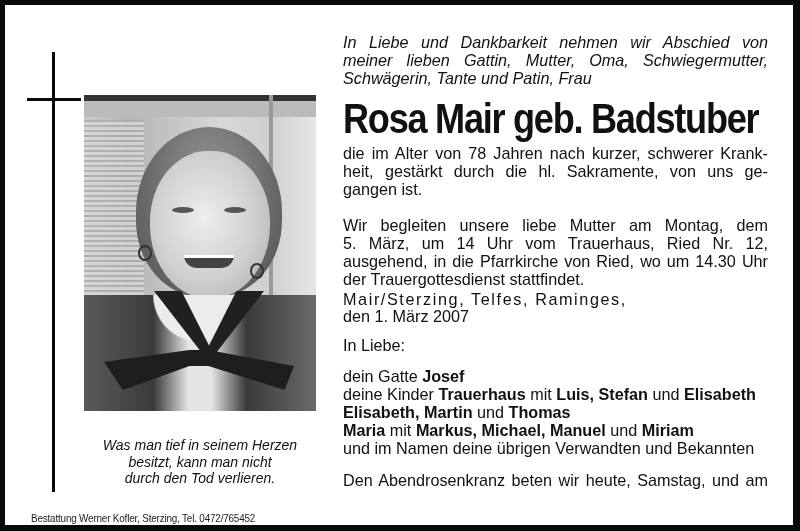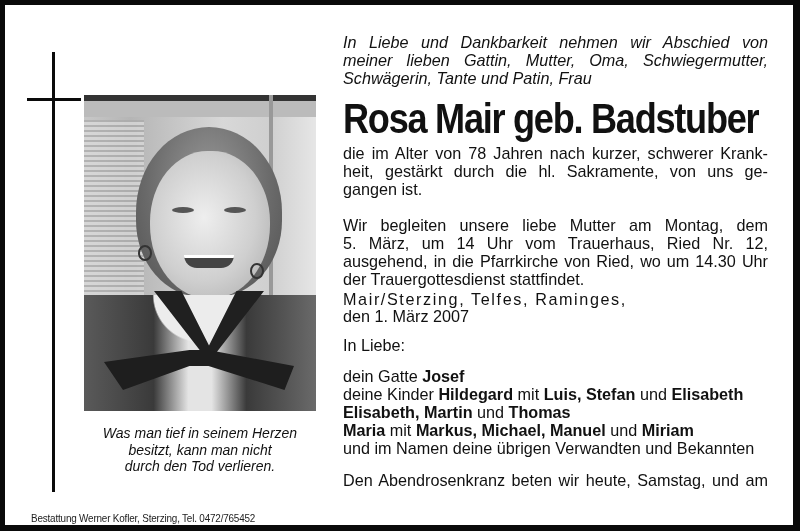--- a/index.html
+++ b/index.html
@@ -18,21 +18,21 @@
   .photo .face { position: absolute; left: 66px; top: 56px; width: 120px; height: 148px; border-radius: 48% 48% 50% 50%; background: radial-gradient(ellipse at 45% 45%, #eeeeee 0%, #cfcfcf 55%, #a8a8a8 100%); }
   .photo .eye { position: absolute; top: 112px; width: 22px; height: 6px; border-radius: 50%; background: #555; }
   .photo .eye.l { left: 88px; } .photo .eye.r { left: 140px; }
   .photo .mouth { position: absolute; left: 100px; top: 160px; width: 50px; height: 10px; border-radius: 0 0 25px 25px; background: #444; border-top: 3px solid #fff; }
   .photo .ear-l, .photo .ear-r { position: absolute; top: 150px; width: 10px; height: 12px; border: 2px solid #333; border-radius: 50%; }
   .photo .ear-l { left: 54px; } .photo .ear-r { left: 166px; top: 168px; }
   .photo .collar { position: absolute; left: 0; top: 200px; width: 232px; height: 116px; background: radial-gradient(ellipse at 50% 0%, #ececec 0 28%, transparent 29%), linear-gradient(90deg, #5a5a5a 0%, #3a3a3a 30%, #e4e4e4 45%, #e4e4e4 55%, #3a3a3a 70%, #6a6a6a 100%); }
   .photo .scarf { position: absolute; left: 20px; top: 255px; width: 190px; height: 40px; background: #1e1e1e; clip-path: polygon(0 30%, 45% 0, 55% 0, 100% 40%, 95% 100%, 55% 40%, 45% 40%, 10% 100%); }
   .photo .neckband { position: absolute; left: 70px; top: 196px; width: 110px; height: 64px; background: #202020; clip-path: polygon(0 0, 25% 0, 50% 85%, 75% 0, 100% 0, 55% 100%, 45% 100%); }
 
-  .quote { position: absolute; left: 84px; top: 425px; width: 232px; text-align: center; font-style: italic; font-size: 14px; line-height: 16.5px; color: #111; }
+  .quote { position: absolute; left: 84px; top: 437px; width: 232px; text-align: center; font-style: italic; font-size: 14px; line-height: 16.5px; color: #111; }
   .footer { position: absolute; left: 31px; top: 512px; font-size: 11px; letter-spacing: -0.2px; color: #222; transform: scaleX(0.9); transform-origin: left top; }
 
   .text { position: absolute; left: 343px; width: 425px; font-size: 16.2px; line-height: 18px; color: #111; }
   .intro { top: 33px; font-style: italic; }
   .name { position: absolute; left: 343px; top: 94px; font-size: 43px; font-weight: bold; letter-spacing: -1.5px; transform: scaleX(0.84); transform-origin: left top; white-space: nowrap; color: #111; }
   .p1 { top: 144px; }
   .p2 { top: 216px; }
   .place { top: 290px; letter-spacing: 1.6px; }
   .date { top: 307px; }
   .liebe { top: 336px; }
@@ -95,21 +95,21 @@
   <span class="line">der Trauergottesdienst stattfindet.</span>
 </div>
 
 <div class="text place">Mair/Sterzing, Telfes, Raminges,</div>
 <div class="text date">den 1. März 2007</div>
 
 <div class="text liebe">In Liebe:</div>
 
 <div class="text fam">
   <span class="line"><span>dein Gatte </span><b>Josef</b></span>
-  <span class="line"><span>deine Kinder </span><b>Hildegard</b><span> mit </span><b>Luis, Stefan</b><span> und </span><b>Elisabeth</b></span>
+  <span class="line"><span>deine Kinder </span><b>Trauerhaus</b><span> mit </span><b>Luis, Stefan</b><span> und </span><b>Elisabeth</b></span>
   <span class="line"><b>Elisabeth, Martin</b><span> und </span><b>Thomas</b></span>
   <span class="line"><b>Maria</b><span> mit </span><b>Markus, Michael, Manuel</b><span> und </span><b>Miriam</b></span>
   <span class="line">und im Namen deine übrigen Verwandten und Bekannten</span>
 </div>
 
 <div class="text rosary">
   <span class="jl">Den Abendrosenkranz beten wir heute, Samstag, und am</span>
 </div>
 
 </body></html>

